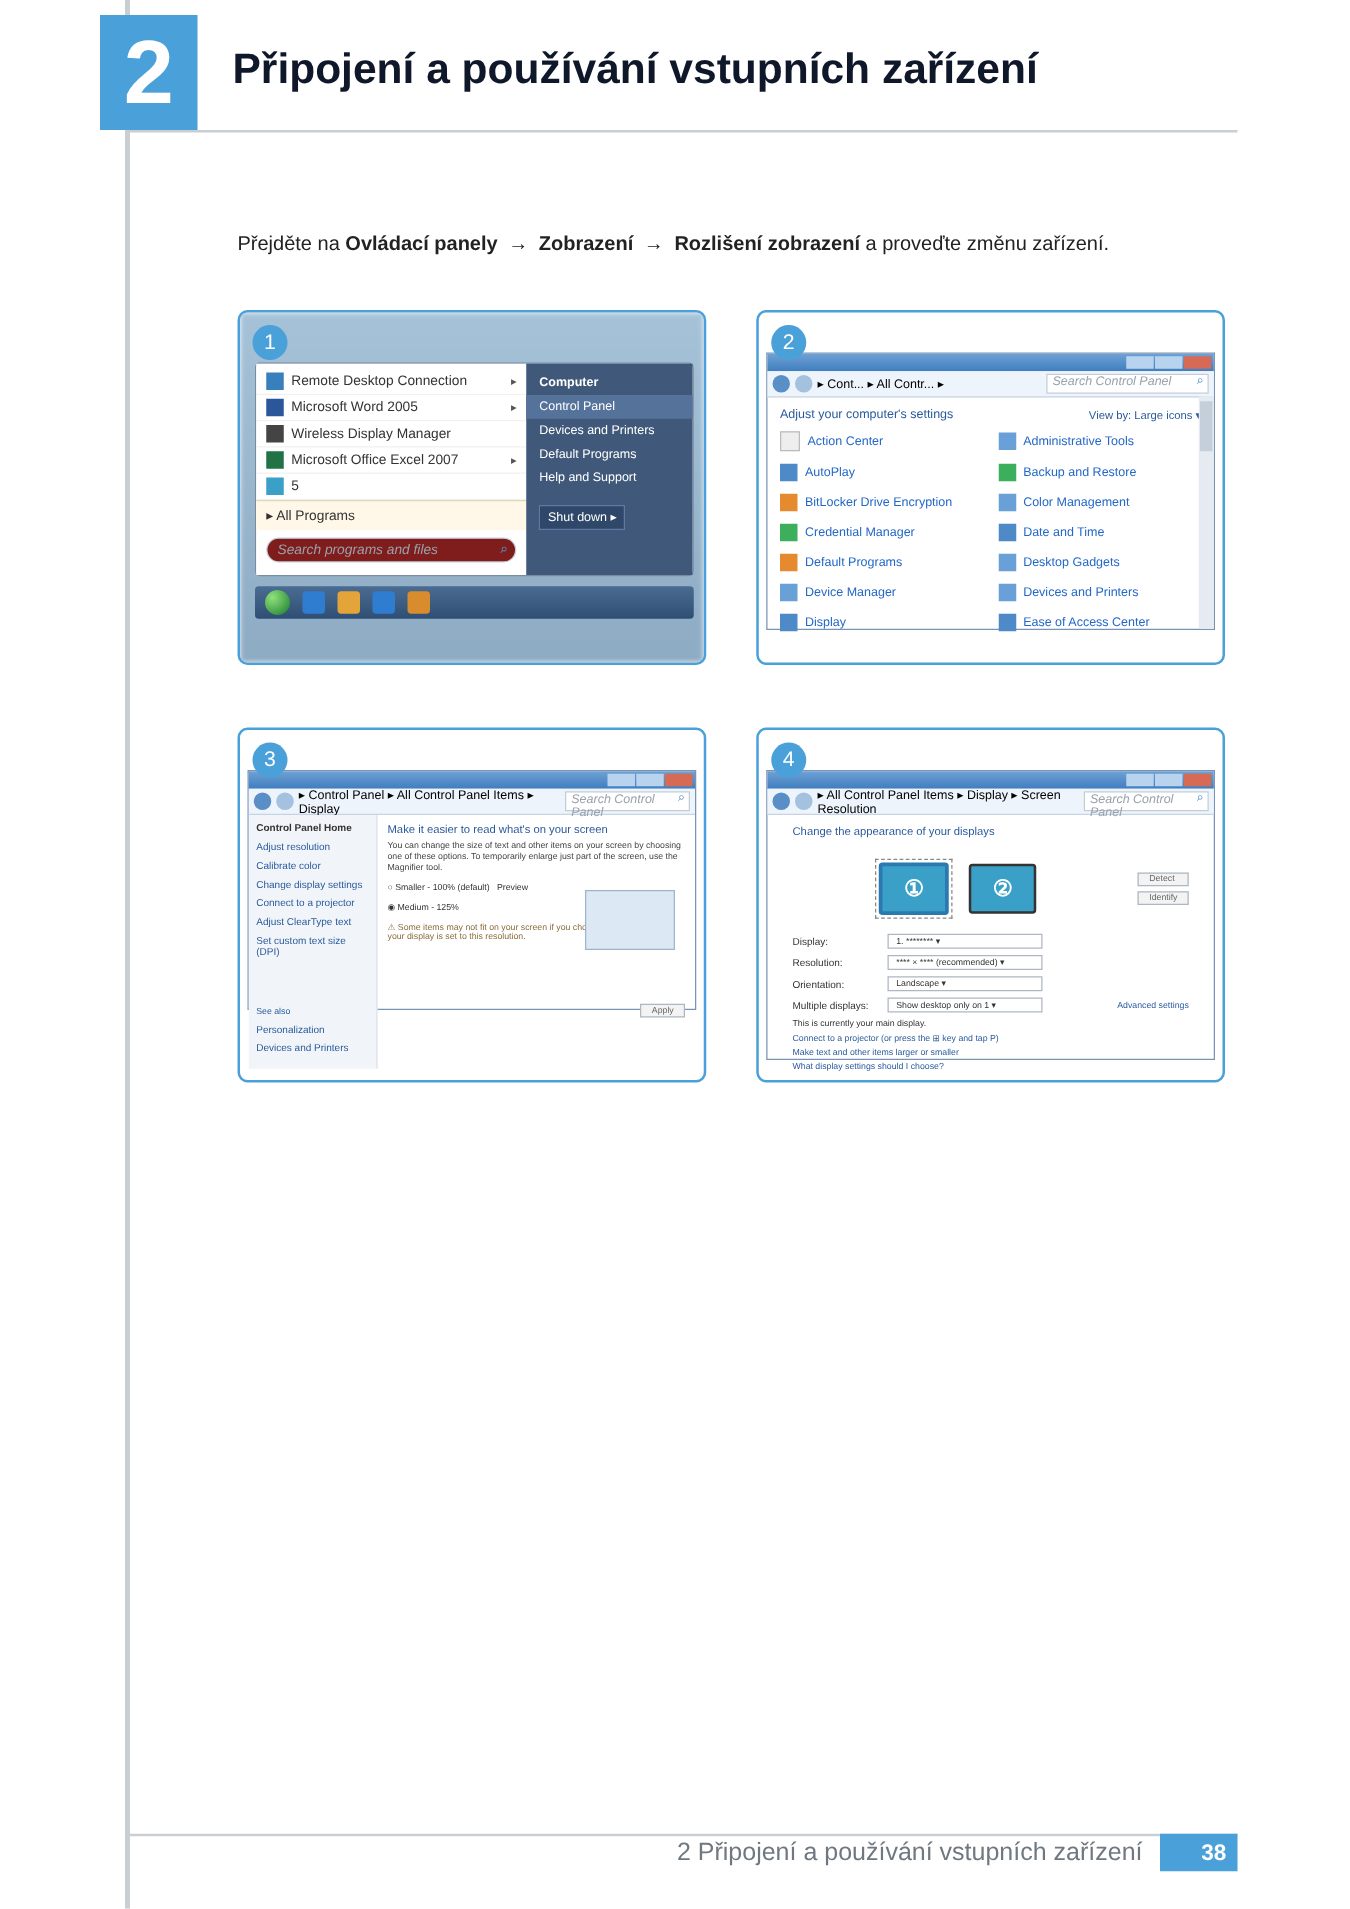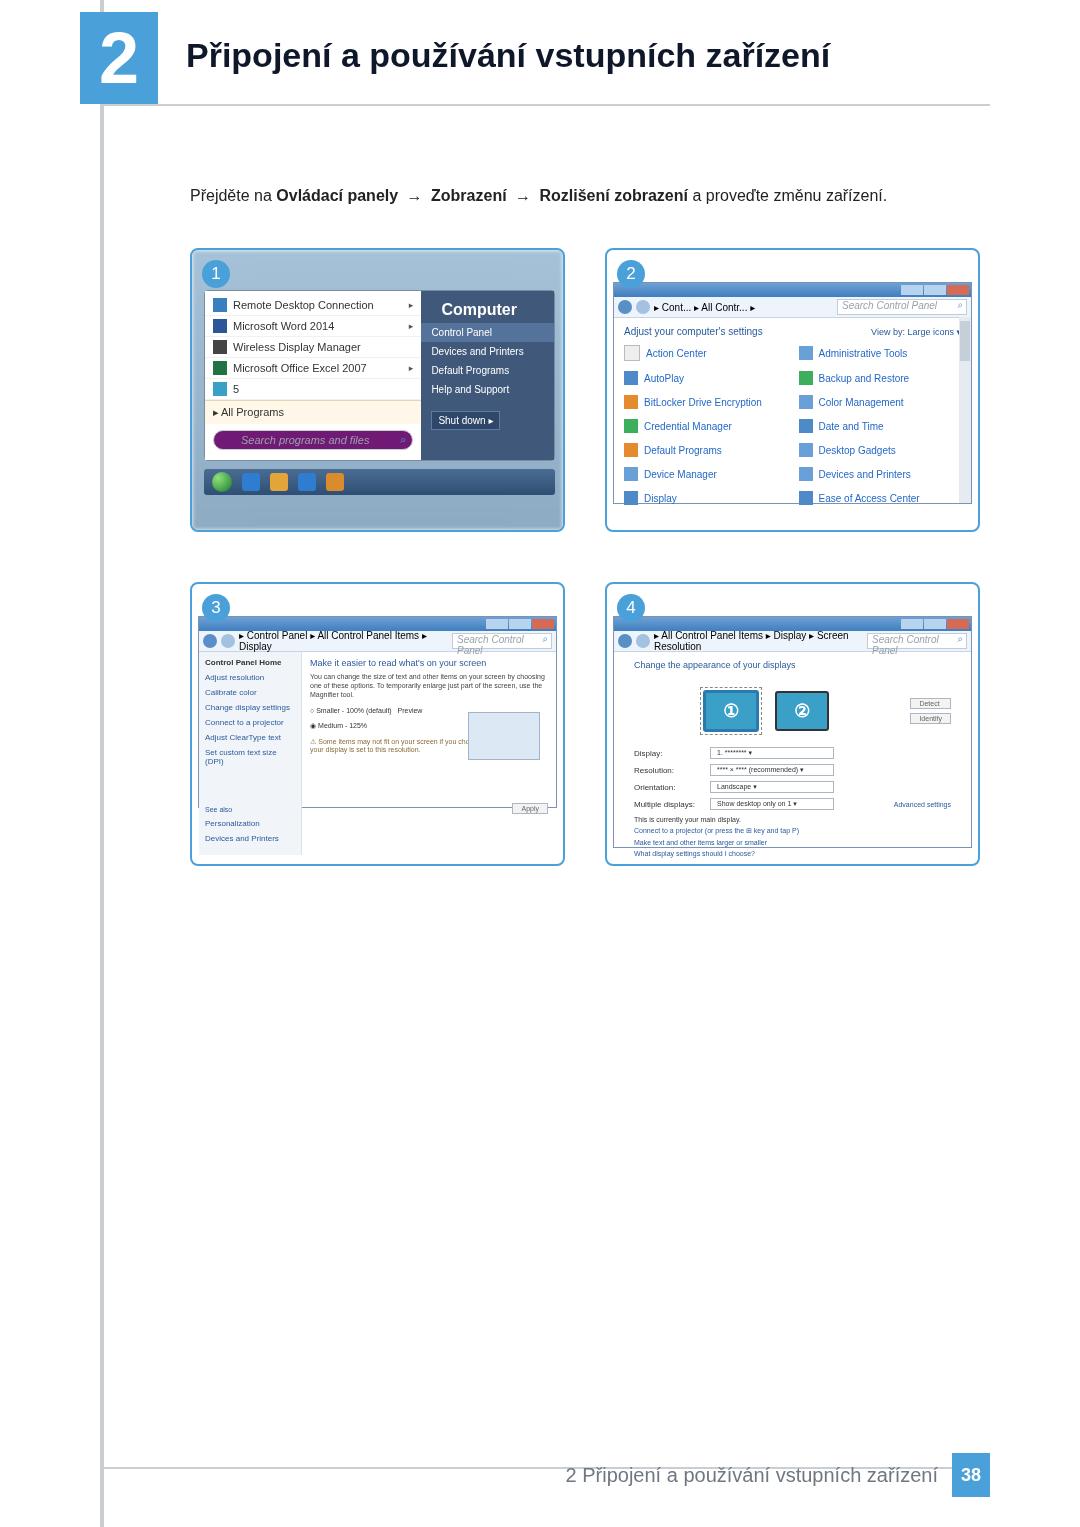--- a/index.html
+++ b/index.html
@@ -146,35 +146,34 @@
     border-top: 1px solid #e0d7b8;
   }
   .sp-search {
     margin: 6px 8px;
     border: 1px solid #c5cdd6;
     border-radius: 10px;
     padding: 3px 24px 3px 8px;
     color: #9aa2ab;
     font-style: italic;
     position: relative;
-    background: #701a75;
-    text-align: center;
+    background: #7f1d1d;
   }
   .sp-search::after{
     content:"⌕";
     position:absolute; right:6px; top:2px;
     color:#4aa0d8; font-style:normal;
   }
   .sp-right {
     width: 38%;
     background: #40597a;
     color: #fff;
     padding: 6px 0;
   }
-  .sp-rhead { font-weight: bold; padding: 4px 20px; font-size: 16px; }
+  .sp-rhead { font-weight: bold; padding: 4px 10px; font-size: 10px; }
   .sp-ritem { padding: 4px 10px; font-size: 10px; }
   .sp-ritem.hl { background: #55729a; }
   .sp-shut {
     margin: 12px 10px 6px;
     background: #2f4768;
     border: 1px solid #5c7aa3;
     padding: 3px 6px;
     font-size: 10px;
     display: inline-block;
   }
@@ -306,23 +305,23 @@
     bottom: 30px;
     right: 90px;
     display: flex;
     align-items: center;
     gap: 14px;
   }
   .foot-text { color: #6f7780; font-size: 20px; }
   .foot-page {
     background: #4aa0d8;
     color: #fff;
-    width: 38px; height: 44px;
+    width: 38px; height: 30px;
     display: flex; align-items: center; justify-content: center;
-    font-size: 18px; font-weight: bold;
+    font-size: 18px; font-weight: bold; padding-left: 24px;
   }
   .foot-line{
     position:absolute;bottom:58px;left:104px;right:90px;height:2px;background:#c9ced3;
   }
 </style>
 </head>
 <body>
 
 <div class="page">
   <div class="left-gutter"></div>
@@ -351,21 +350,21 @@
         <div class="win-blur"></div>
         <div class="start-panel">
           <div class="sp-left">
             <div class="sp-item">
                 <span class="sp-ico"></span>
                 <span>Remote Desktop Connection</span>
                 <span class="arr">▸</span>
               </div>
             <div class="sp-item">
                 <span class="sp-ico" style="background:#2b579a"></span>
-                <span>Microsoft Word 2014</span>
+                <span>Microsoft Word 2005</span>
                 <span class="arr">▸</span>
               </div>
             <div class="sp-item">
                 <span class="sp-ico" style="background:#444"></span>
                 <span>Wireless Display Manager</span>
               </div>
             <div class="sp-item">
                 <span class="sp-ico" style="background:#217346"></span>
                 <span>Microsoft Office Excel 2007</span>
                 <span class="arr">▸</span>

